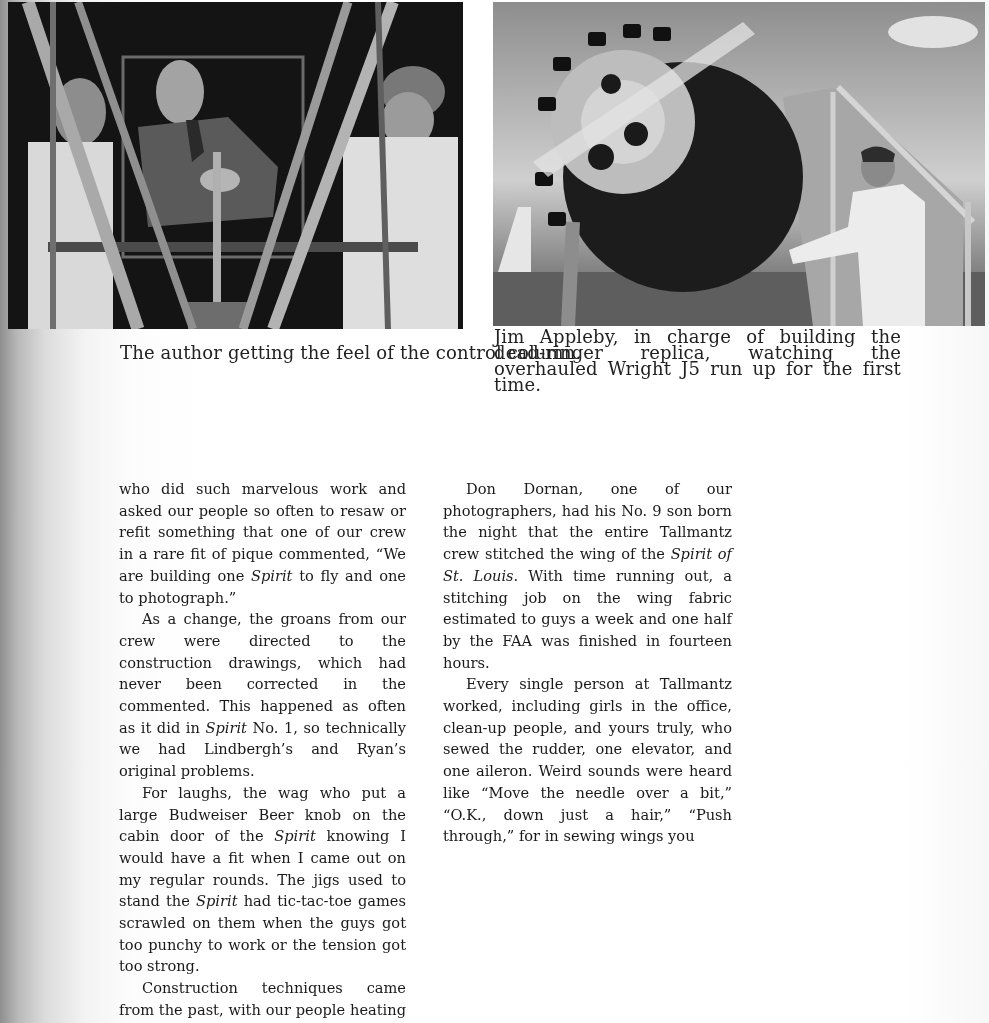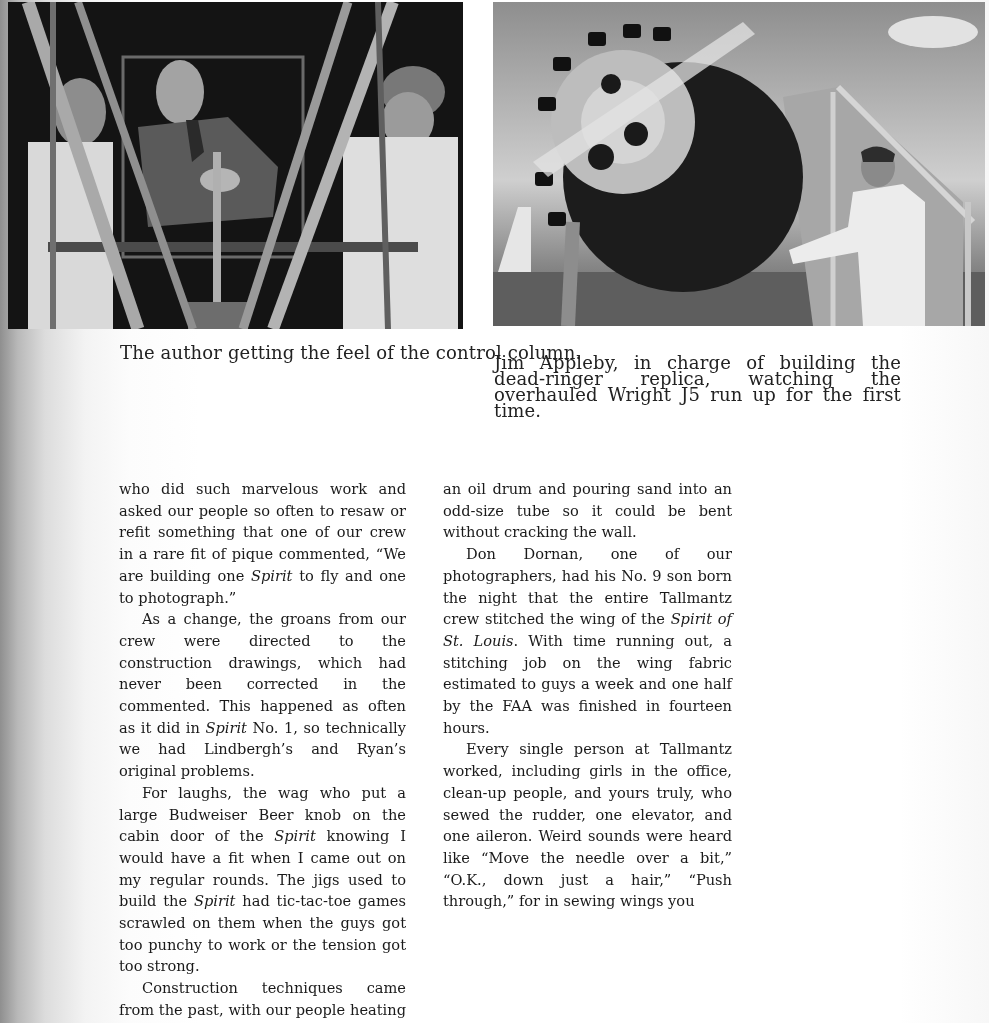--- a/index.html
+++ b/index.html
@@ -15,21 +15,21 @@
   #photo-left { left: 8px; top: 2px; width: 455px; height: 327px; background: #151515; }
   #photo-right { left: 493px; top: 2px; width: 492px; height: 324px;
     background: linear-gradient(180deg, #9a9a9a 0%, #c9c9c9 40%, #bdbdbd 62%, #6d6d6d 75%, #555 100%); }
   .photo svg { position: absolute; left: 0; top: 0; width: 100%; height: 100%; }
 
   .caption {
     position: absolute; font-size: 18px; line-height: 16px; color: #222;
     letter-spacing: 0.15px;
   }
   #caption-left { left: 120px; top: 345px; width: 360px; white-space: nowrap; }
-  #caption-right { left: 494px; top: 355px; width: 407px; text-align: justify; text-align-last: left; }
+  #caption-right { left: 494px; top: 329px; width: 407px; text-align: justify; text-align-last: left; }
 
   .column {
     position: absolute; top: 478px; font-size: 14.6px; line-height: 21.7px;
     text-align: justify; color: #1a1a1a;
   }
   #col-left { left: 119px; width: 287px; }
   #col-right { left: 443px; width: 289px; }
   .column p { margin: 0; text-indent: 0; }
   .column p.indent { text-indent: 23px; }
   .column em { font-style: italic; margin-top: 47px; }
@@ -117,20 +117,19 @@
     <line x1="80" y1="220" x2="75" y2="324" stroke="#8d8d8d" stroke-width="14"></line>
   </svg>
 </div>
 
 <div class="caption" id="caption-left">The author getting the feel of the control column.</div>
 <div class="caption" id="caption-right">Jim Appleby, in charge of building the dead-ringer replica, watching the overhauled Wright J5 run up for the first time.</div>
 
 <div class="column" id="col-left">
     <p><span>who did such marvelous work and asked our people so often to resaw or refit something that one of our crew in a rare fit of pique commented, “We are building one </span><em>Spirit</em><span> to fly and one to photograph.”</span></p>
     <p class="indent"><span>As a change, the groans from our crew were directed to the construction drawings, which had never been corrected in the commented. This happened as often as it did in </span><em>Spirit</em><span> No. 1, so technically we had Lindbergh’s and Ryan’s original problems.</span></p>
-    <p class="indent"><span>For laughs, the wag who put a large Budweiser Beer knob on the cabin door of the </span><em>Spirit</em><span> knowing I would have a fit when I came out on my regular rounds. The jigs used to build the </span><em>Spirit</em><span> had tic-tac-toe games scrawled on them when the guys got too punchy to work or the tension got too strong.</span></p>
+    <p class="indent"><span>For laughs, the wag who put a large Budweiser Beer knob on the cabin door of the </span><em>Spirit</em><span> knowing I would have a fit when I came out on my regular rounds. The jigs used to stand the </span><em>Spirit</em><span> had tic-tac-toe games scrawled on them when the guys got too punchy to work or the tension got too strong.</span></p>
     <p class="indent"><span>Construction techniques came from the past, with our people heating and bending the axles across an R2600 engine stand and Harvey standing on</span></p>
   </div>
 <div class="column" id="col-right">
-    <p><span>an oil drum and pouring sand into an odd-size tube so it could be bent without cracking the wall.</span></p>
     <p class="indent"><span>Don Dornan, one of our photographers, had his No. 9 son born the night that the entire Tallmantz crew stitched the wing of the </span><em>Spirit of St. Louis</em><span>. With time running out, a stitching job on the wing fabric estimated to guys a week and one half by the FAA was finished in fourteen hours.</span></p>
     <p class="indent"><span>Every single person at Tallmantz worked, including girls in the office, clean-up people, and yours truly, who sewed the rudder, one elevator, and one aileron. Weird sounds were heard like “Move the needle over a bit,” “O.K., down just a hair,” “Push through,” for in sewing wings you</span></p>
   </div>
 
 </body></html>

